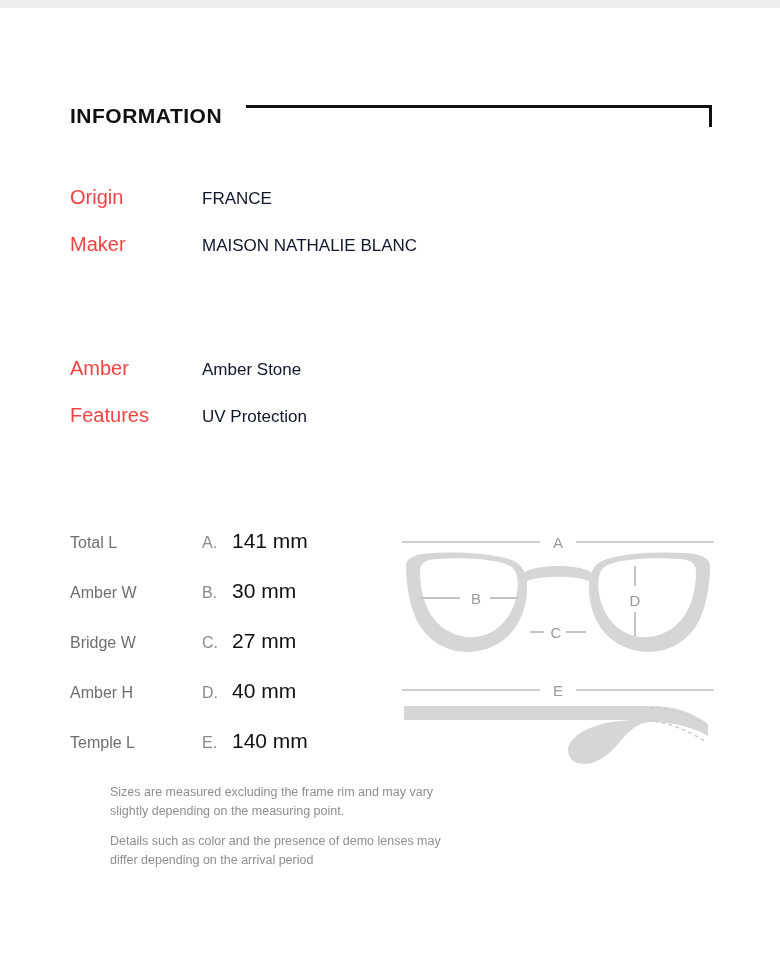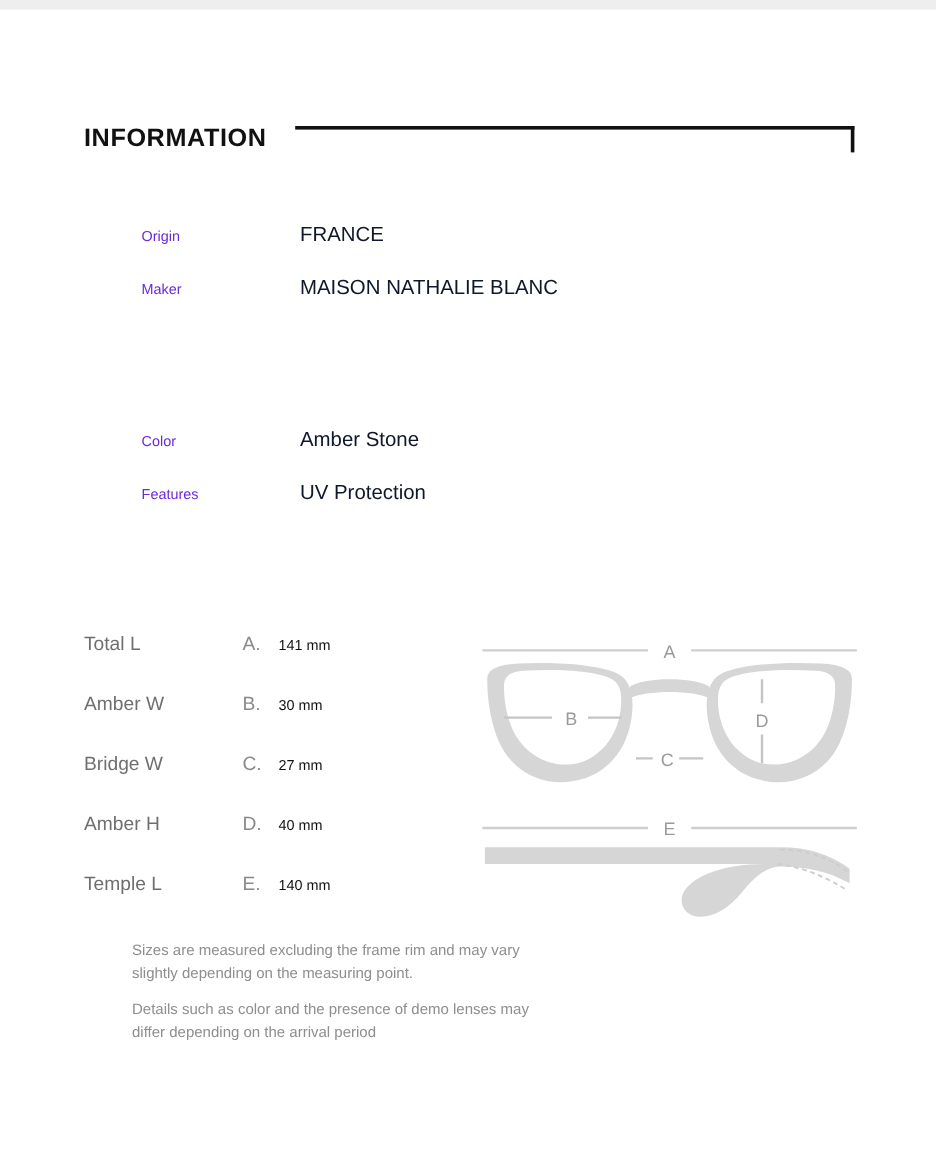--- a/index.html
+++ b/index.html
@@ -73,24 +73,23 @@
     left: 70px;
     width: 560px;
   }
   .info-row {
     display: flex;
     align-items: baseline;
     margin-bottom: 24px;
   }
   .info-label {
     width: 132px;
-    font-size: 12px;
-    color: #6d28d9;
+    font-size: 20px;
+    color: #ef4444;
     flex: none;
-    margin-left: 48px;
   }
   .info-value {
     font-size: 17px;
     color: #0f172a;
   }
 
   #block-origin { top: 186px; }
   #block-color  { top: 357px; }
 
   
@@ -111,21 +110,21 @@
     color: #6f6f6f;
     flex: none;
   }
   .measure-key {
     width: 30px;
     font-size: 16px;
     color: #8a8a8a;
     flex: none;
   }
   .measure-val {
-    font-size: 12px;
+    font-size: 21px;
     color: #111111;
   }
 
   
   .notes {
     position: absolute;
     left: 70px;
     top: 783px;
     width: 340px;
     font-size: 12.5px;
@@ -164,21 +163,21 @@
       <div class="info-value">FRANCE</div>
     </div>
     <div class="info-row">
       <div class="info-label">Maker</div>
       <div class="info-value">MAISON NATHALIE BLANC</div>
     </div>
   </div>
 
   <div class="info-block" id="block-color">
     <div class="info-row">
-      <div class="info-label">Color</div>
+      <div class="info-label">Amber</div>
       <div class="info-value">Amber Stone</div>
     </div>
     <div class="info-row">
       <div class="info-label">Features</div>
       <div class="info-value">UV Protection</div>
     </div>
   </div>
 
   <div class="measure-block">
     <div class="measure-row">

